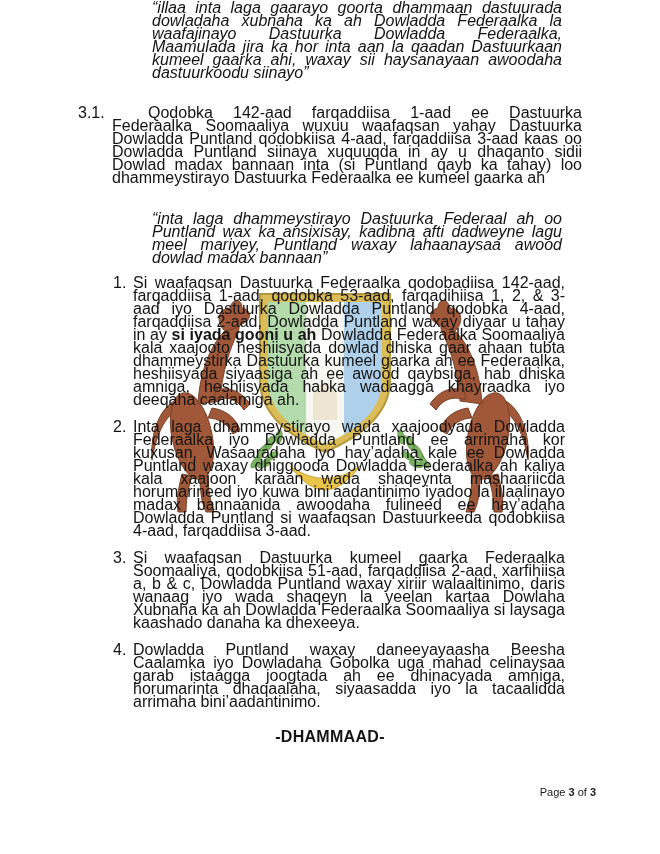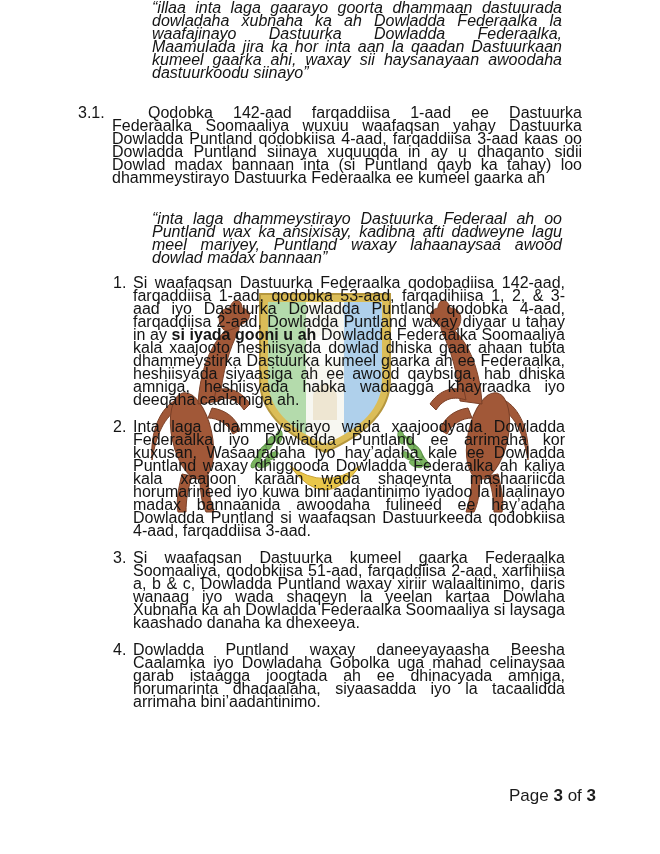--- a/index.html
+++ b/index.html
@@ -28,21 +28,21 @@
   .section { position:relative; margin-left:34px; margin-bottom:28px; }
   .sec-num { position:absolute; left:-34px; top:0; }
   .sec-text { text-align:justify; text-indent:36px; }
   .intro { text-align:justify; margin-bottom:11px; }
   .list-item { position:relative; margin-left:55px; margin-right:17px; margin-bottom:14px; }
   .li-num { position:absolute; left:-20px; top:0; }
   .li-text { text-align:justify; }
   .end-marker { text-align:center; font-weight:bold; margin-top:22px; letter-spacing:0.3px; }
   .footer {
     position:absolute; right:64px; top:786px; z-index:1;
-    font-size:17px; color:#1c1c1c;
+    font-size:11px; color:#1c1c1c;
   }
   .footer b { font-weight:bold; }
 </style>
 </head>
 <body>
 
 <div class="page">
 
   <svg class="watermark" viewBox="0 0 400 240" xmlns="http://www.w3.org/2000/svg">
     <defs>
@@ -118,18 +118,19 @@
         <p class="li-text">Si waafaqsan Dastuurka kumeel gaarka Federaalka Soomaaliya, qodobkiisa 51-aad, farqaddiisa 2-aad, xarfihiisa a, b &amp; c, Dowladda Puntland waxay xiriir walaaltinimo, daris wanaag iyo wada shaqeyn la yeelan kartaa Dowlaha Xubnaha ka ah Dowladda Federaalka Soomaaliya si laysaga kaashado danaha ka dhexeeya.</p>
       </div>
 
       <div class="list-item">
         <span class="li-num">4.</span>
         <p class="li-text">Dowladda Puntland waxay daneeyayaasha Beesha Caalamka iyo Dowladaha Gobolka uga mahad celinaysaa garab istaagga joogtada ah ee dhinacyada amniga, horumarinta dhaqaalaha, siyaasadda iyo la tacaalidda arrimaha bini’aadantinimo.</p>
       </div>
 
     </div>
 
+    <p class="end-marker">-DHAMMAAD-</p>
 
   </div>
 
   <div class="footer"><span>Page </span><b>3</b><span> of </span><b>3</b></div>
 
 </div>
 
 </body></html>

